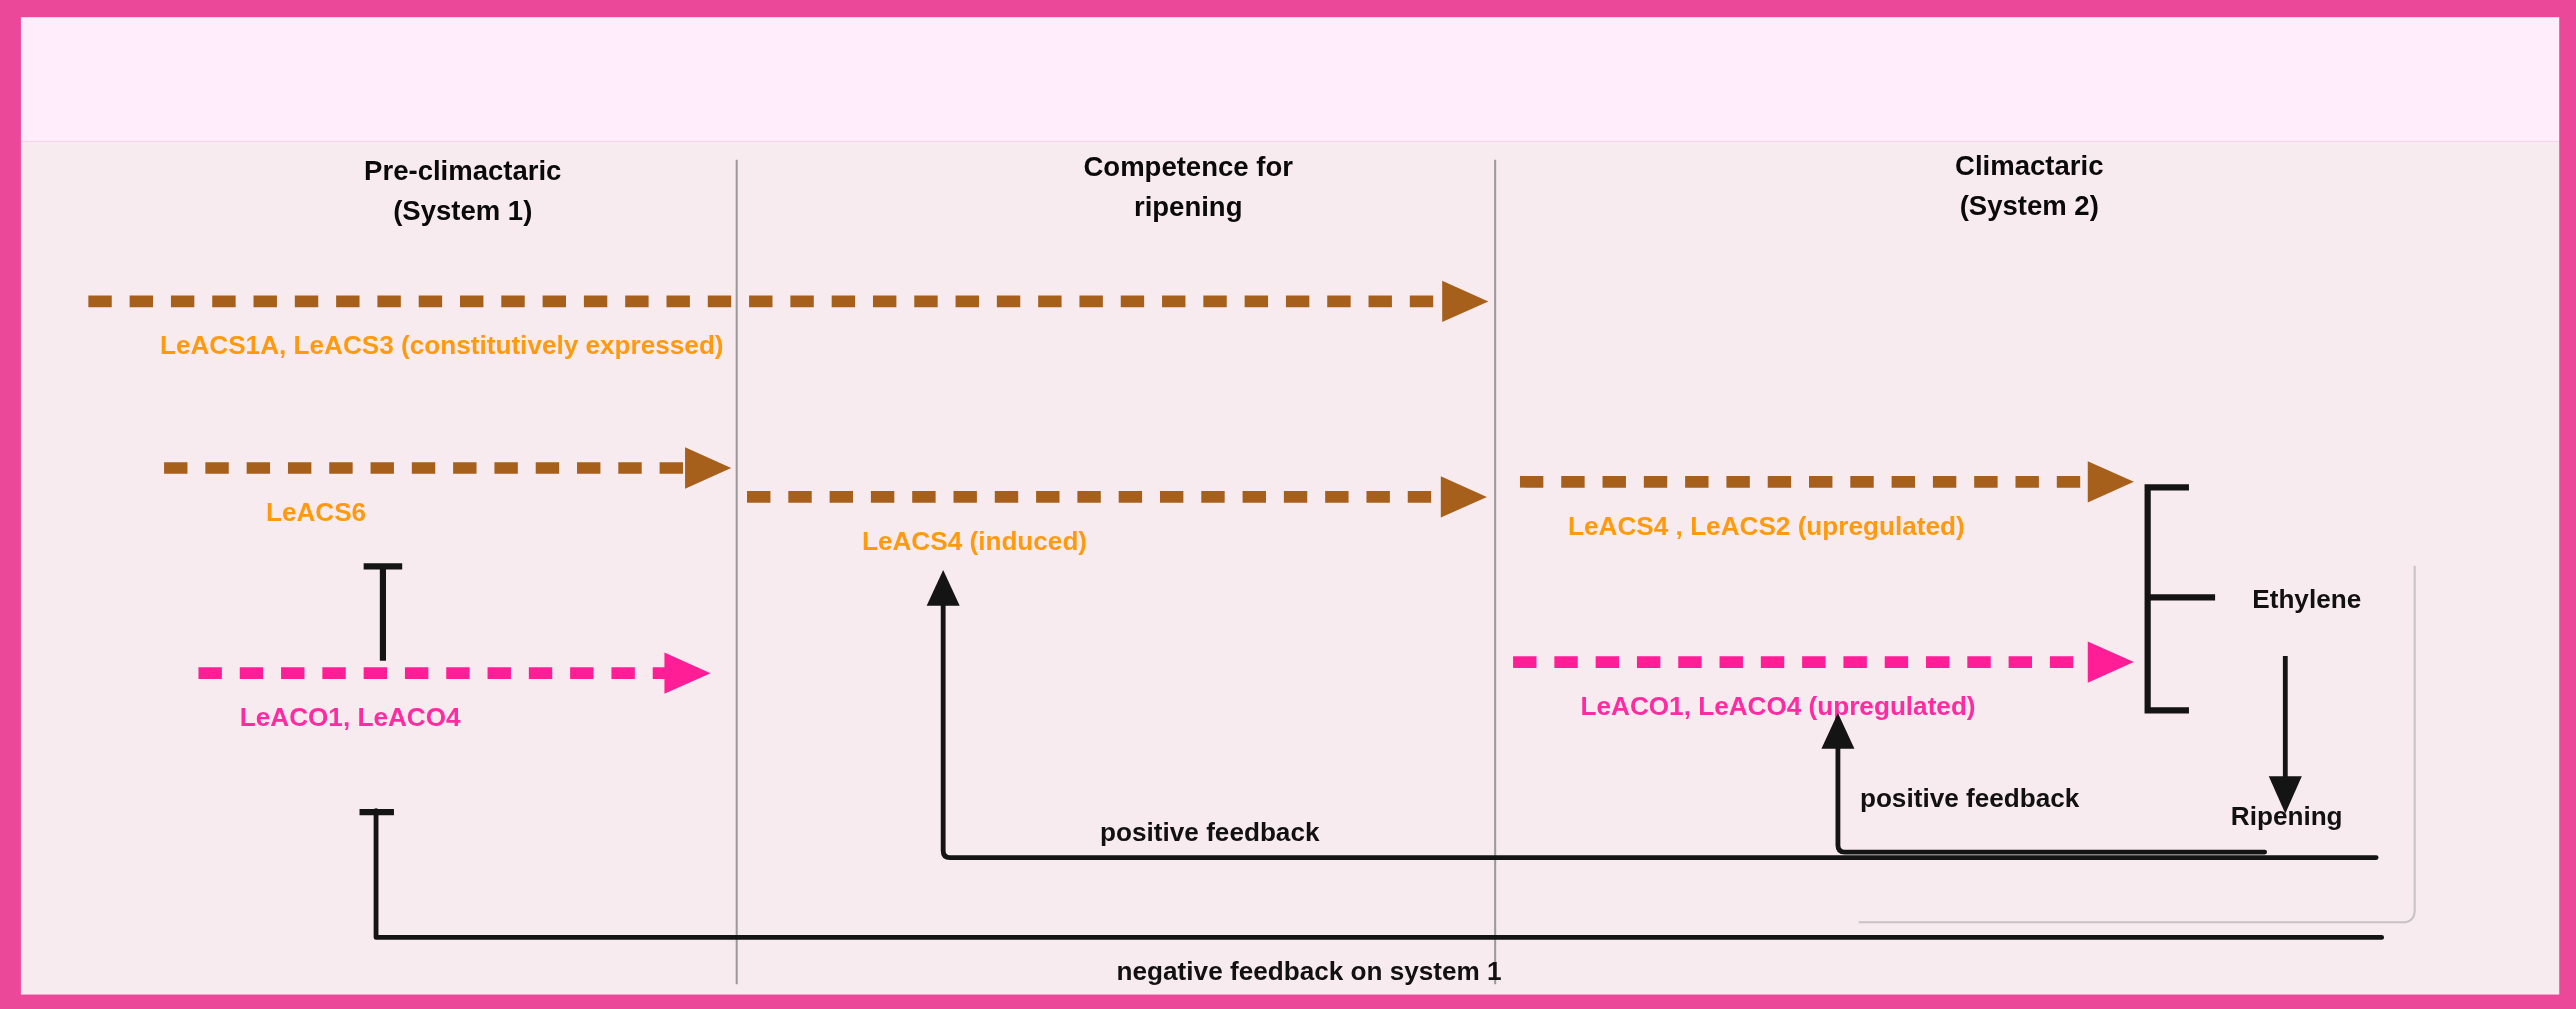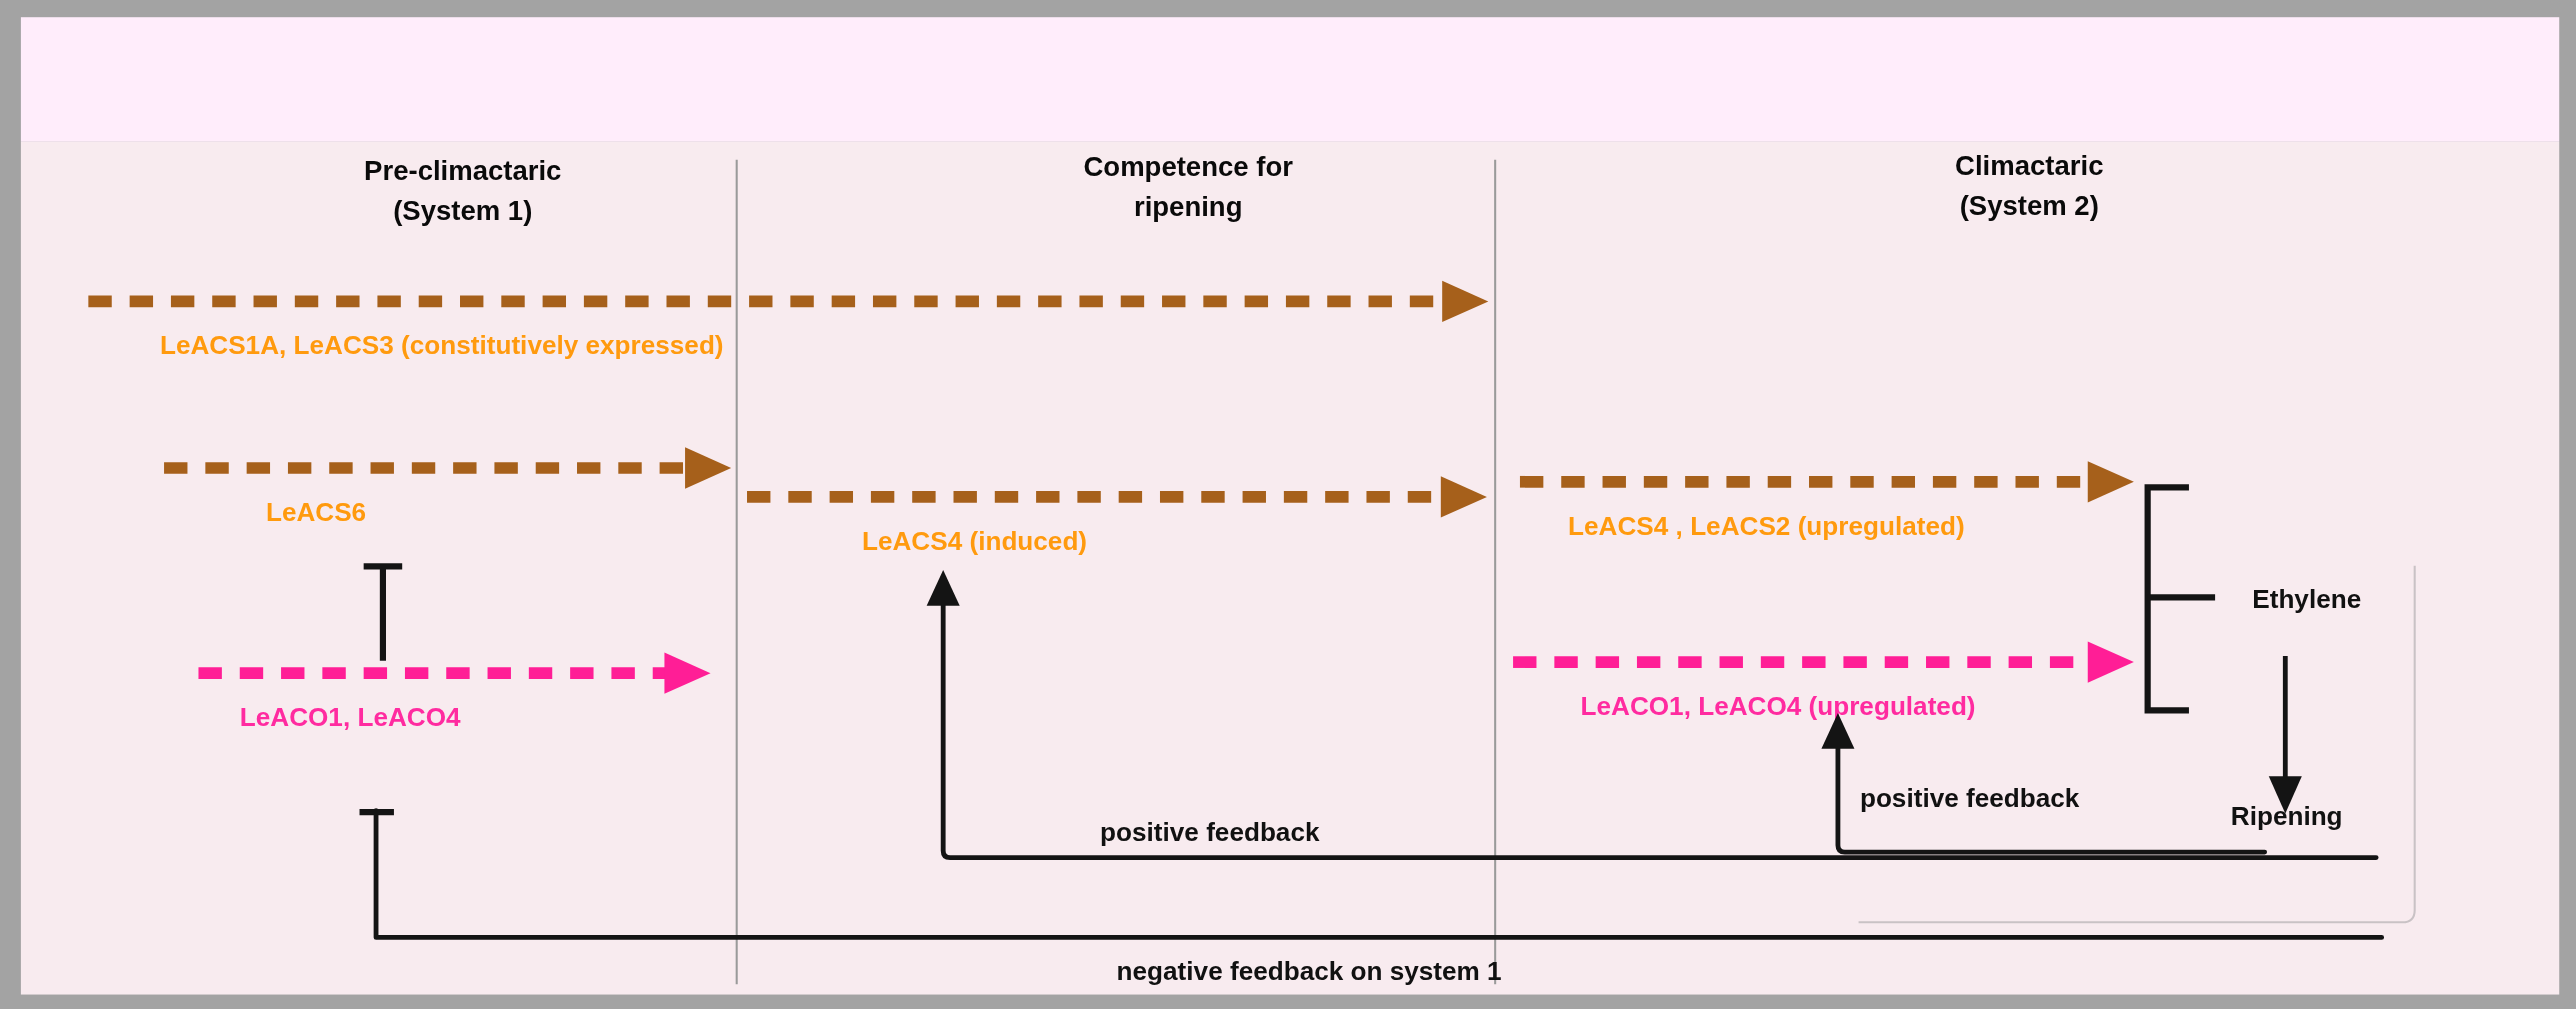--- a/index.html
+++ b/index.html
@@ -4,21 +4,21 @@
 <style>
   html, body {
     margin: 0; padding: 0;
     background: #ffffff;
     font-family: "Liberation Sans", sans-serif;
   }
   #stage {
     position: relative;
     width: 2576px;
     height: 1009px;
-    background: #a3a3a3;
+    background: #ec4899;
     overflow: hidden;
   }
   #stage svg { position: absolute; inset: 0; display: block; }
 
   .band-top   { fill: #FFEDFB; }
   .band-main  { fill: #F8EBEF; }
 
   .divider { stroke: #9a9a9a; stroke-width: 3; }
 
   .colhead {

